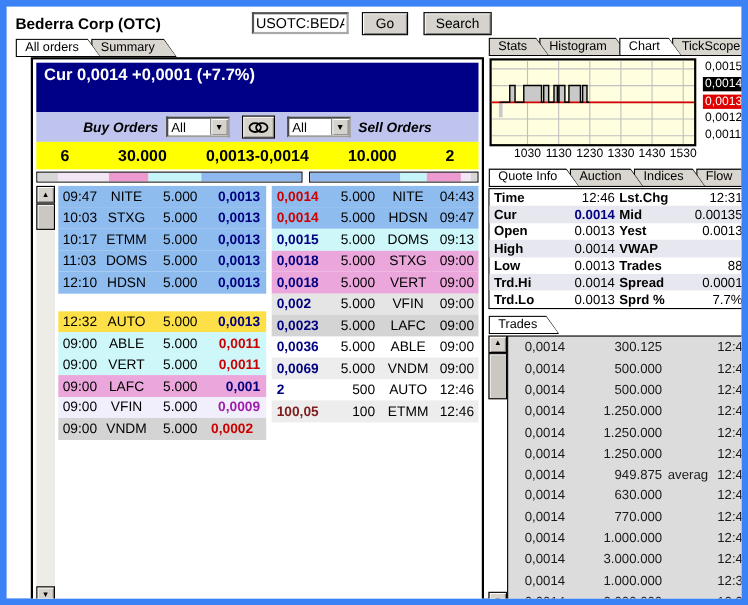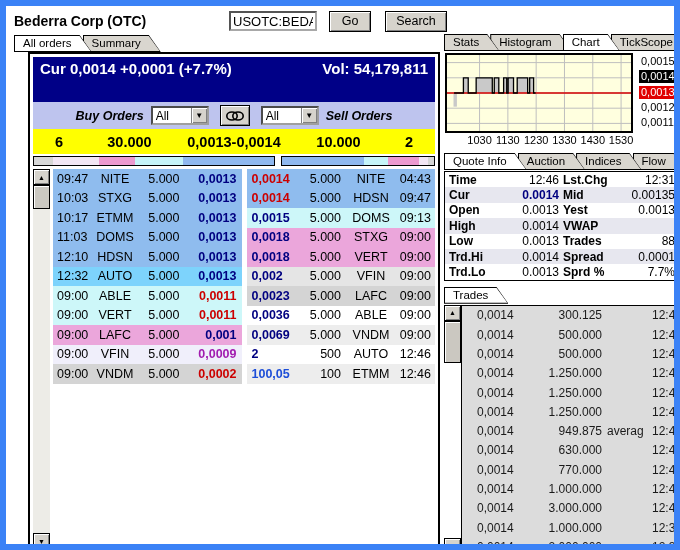--- a/index.html
+++ b/index.html
@@ -115,21 +115,20 @@
   </div>
 
   <div class="tab-row" id="mainTabs">
       <div class="tab active" style="z-index: 9;"><span class="tab-bg"></span><span class="tab-label">All orders</span></div>
       <div class="tab" style="z-index: 1; margin-top: 41px;"><span class="tab-bg"></span><span class="tab-label">Summary</span></div>
     </div>
 
   <div class="left-panel">
     <div class="navy-bar">
       <span>Cur 0,0014 +0,0001 (+7.7%)</span>
-      <span>Vol: 54,179,811</span>
     </div>
 
     <div class="filter-bar">
       <span class="flabel">Buy Orders</span>
       <span class="dropdown">
         <span class="dd-value">All</span>
         <span class="dd-btn">▼</span>
       </span>
       <button class="link-btn">
         <svg width="20" height="12" viewBox="0 0 20 12">
@@ -205,21 +204,21 @@
               <span class="c-mm">DOMS</span>
               <span class="c-size">5.000</span>
               <span class="c-price" style="color: rgb(0, 0, 128);">0,0013</span>
             </div>
             <div class="ob-row" style="background: rgb(143, 188, 238);">
               <span class="c-time">12:10</span>
               <span class="c-mm">HDSN</span>
               <span class="c-size">5.000</span>
               <span class="c-price" style="color: rgb(0, 0, 128);">0,0013</span>
             </div>
-            <div class="ob-row" style="background: #7dd3fc;">
+            <div class="ob-row" style="background: #fde047; margin-top: 16px;">
               <span class="c-time">12:32</span>
               <span class="c-mm">AUTO</span>
               <span class="c-size">5.000</span>
               <span class="c-price" style="color: rgb(0, 0, 128);">0,0013</span>
             </div>
             <div class="ob-row" style="background: rgb(205, 247, 249);">
               <span class="c-time">09:00</span>
               <span class="c-mm">ABLE</span>
               <span class="c-size">5.000</span>
               <span class="c-price" style="color: rgb(204, 0, 0);">0,0011</span>
@@ -239,21 +238,21 @@
             <div class="ob-row" style="background: rgb(240, 239, 251);">
               <span class="c-time">09:00</span>
               <span class="c-mm">VFIN</span>
               <span class="c-size">5.000</span>
               <span class="c-price" style="color: #a21caf;">0,0009</span>
             </div>
             <div class="ob-row" style="background: rgb(212, 212, 212);">
               <span class="c-time">09:00</span>
               <span class="c-mm">VNDM</span>
               <span class="c-size">5.000</span>
-              <span class="c-price" style="color: rgb(204, 0, 0);">0,0002</span>
+              <span class="c-price" style="color: rgb(204, 0, 0); text-align: center;">0,0002</span>
             </div>
           </div>
         <div class="ob-table asks" id="askTable">
             <div class="ob-row" style="background: rgb(143, 188, 238);">
               <span class="c-price" style="color: rgb(204, 0, 0);">0,0014</span>
               <span class="c-size">5.000</span>
               <span class="c-mm">NITE</span>
               <span class="c-time">04:43</span>
             </div>
             <div class="ob-row" style="background: rgb(143, 188, 238);">
@@ -304,21 +303,21 @@
               <span class="c-mm">VNDM</span>
               <span class="c-time">09:00</span>
             </div>
             <div class="ob-row" style="background: rgb(255, 255, 255);">
               <span class="c-price" style="color: rgb(0, 0, 128);">2</span>
               <span class="c-size">500</span>
               <span class="c-mm">AUTO</span>
               <span class="c-time">12:46</span>
             </div>
             <div class="ob-row" style="background: rgb(237, 237, 237);">
-              <span class="c-price" style="color: #1d4ed8;">100,05</span>
+              <span class="c-price" style="color: #7f1d1d;">100,05</span>
               <span class="c-size">100</span>
               <span class="c-mm">ETMM</span>
               <span class="c-time">12:46</span>
             </div>
           </div>
       </div>
     </div>
   </div>
 
   <div class="right-panel">

